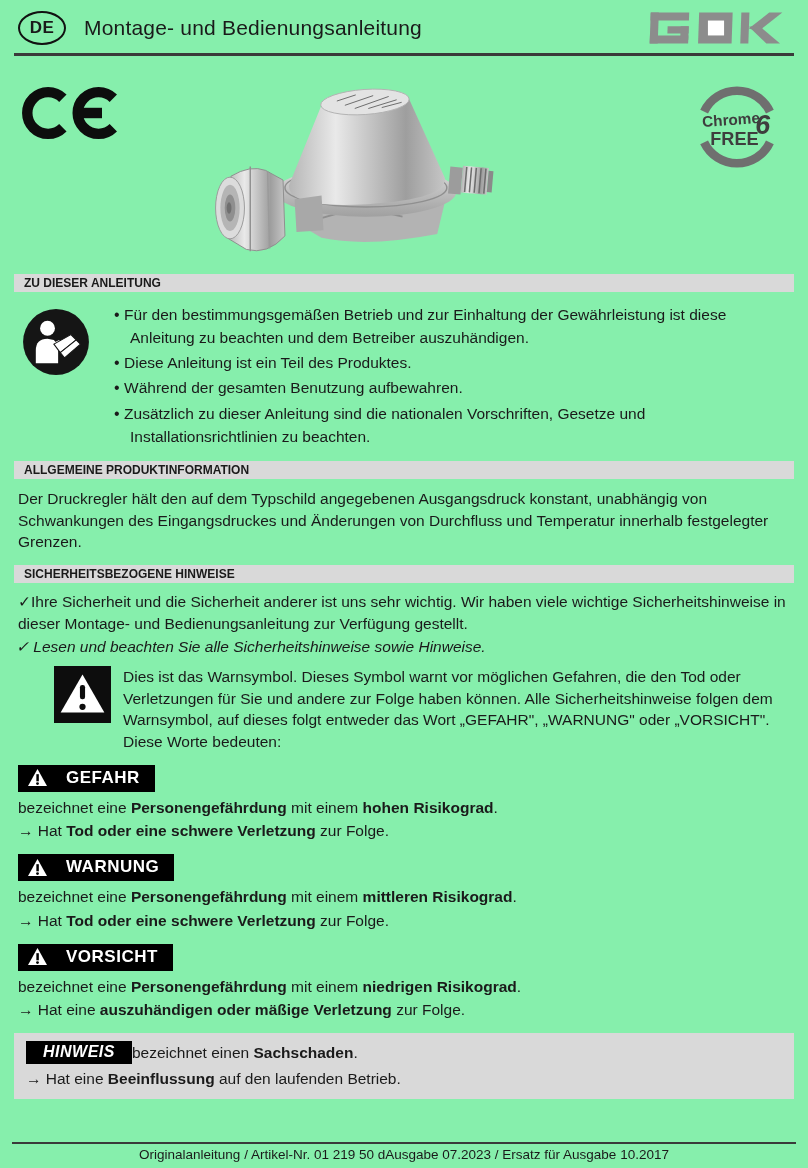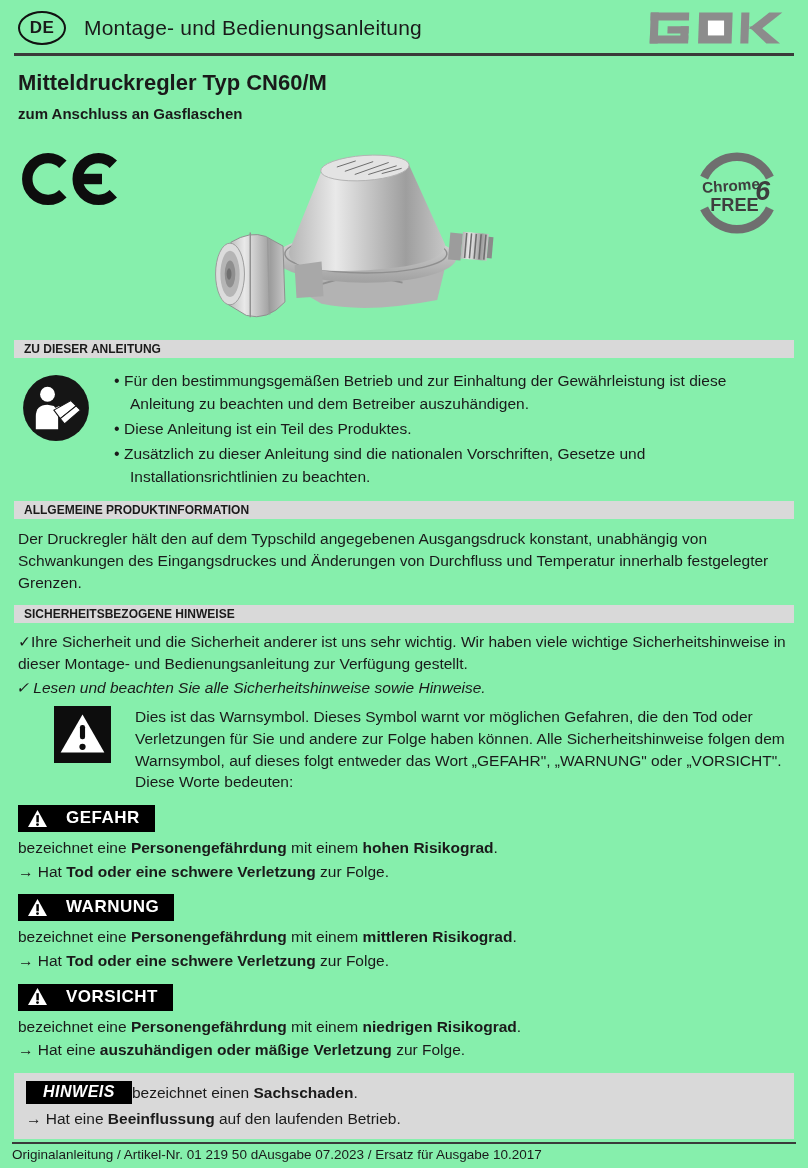--- a/index.html
+++ b/index.html
@@ -36,39 +36,39 @@
   .read-icon{width:68px;height:68px;flex:none;margin-top:4px;}
   .bullets{margin:0;padding:0;list-style:none;flex:1;}
   .bullets li{font-size:15.5px;line-height:1.42;margin-bottom:3px;padding-left:16px;text-indent:-16px;}
   .bullets li::before{content:"\2022\00a0";font-size:16px;}
 
   .para{margin:9px 6px 12px;}
 
   .safety-intro{margin:8px 6px 0;}
   .safety-read{margin:2px 4px 4px;font-style:italic;}
 
-  .warn-row{display:flex;gap:24px;margin:8px 6px 2px;align-items:flex-start;padding-left:36px;}
+  .warn-row{display:flex;gap:12px;margin:8px 6px 2px;align-items:flex-start;padding-left:36px;}
   .warn-sq{width:57px;height:57px;flex:none;}
   .warn-row .txt{flex:1;margin:0;}
 
   .sigbox{display:inline-flex;align-items:center;gap:18px;background:#000;color:#fff;
           font-weight:bold;font-size:17px;letter-spacing:.5px;
           padding:3px 15px 4px 9px;margin:10px 0 3px 6px;}
   .sigbox svg{width:21px;height:19px;}
   .sigline{margin:2px 6px;}
   .sigline b{font-weight:bold;}
 
   .hint-band{background:#d9d9d9;margin:12px 2px 0;padding:8px 12px 9px;}
   .hint-row1{display:flex;align-items:center;margin-bottom:4px;}
   .hinweis-box{background:#000;color:#fff;font-weight:bold;font-style:italic;
                font-size:16px;padding:2px 17px 3px;letter-spacing:.5px;}
 
   .footer{position:absolute;left:12px;right:12px;bottom:6px;
           border-top:2.5px solid #3a3a3a;padding-top:3px;
-          display:flex;justify-content:flex-start;font-size:13.5px;}
+          display:flex;justify-content:center;font-size:13.5px;}
 </style>
 </head>
 <body>
 
 <div class="page">
 
   
   <header class="hdr">
     <span class="de-badge">DE</span>
     <h1 class="doc-type">Montage- und Bedienungsanleitung</h1>
@@ -83,24 +83,20 @@
         <rect x="152" y="4" width="13" height="50"></rect>
         <polygon points="165,30 197,4 218,4 181,34"></polygon>
         <polygon points="165,27 181,25 216,54 194,54"></polygon>
       </g>
       <rect x="98" y="17" width="26" height="24" fill="#ffffff"></rect>
     </svg>
   </header>
   <div class="hdr-rule"></div>
 
   
-  <section class="title-block">
-    <h2>Mitteldruckregler Typ CN60/M</h2>
-    <h3>zum Anschluss an Gasflaschen</h3>
-  </section>
 
   
   <section class="figure-row">
     <svg class="ce-mark" viewBox="0 0 115 62" aria-label="CE">
       <g stroke="#0d0d0d" stroke-width="12" fill="none">
         <path d="M47,14 A24,24 0 1 0 47,48"></path>
         <path d="M105,14 A24,24 0 1 0 105,48"></path>
         <path d="M64,31 H92"></path>
       </g>
     </svg>
@@ -177,20 +173,21 @@
       <circle cx="32" cy="32" r="31" fill="#151515"></circle>
       <circle cx="24" cy="19" r="7" fill="#fff"></circle>
       <path d="M13,52 L13,40 Q13,29 24,29 L30,30 L34,35 L34,52 Z" fill="#fff"></path>
       <polygon points="27,34 35,30 40,37 31,41" fill="#fff"></polygon>
       <polygon points="30,34 46,25 51,30 36,42" fill="#fff" stroke="#151515" stroke-width="1"></polygon>
       <polygon points="36,42 51,30 55,34 40,47" fill="#fff" stroke="#151515" stroke-width="1"></polygon>
     </svg>
     <ul class="bullets">
       <li>Für den bestimmungsgemäßen Betrieb und zur Einhaltung der Gewährleistung ist diese Anleitung zu beachten und dem Betreiber auszuhändigen.</li>
       <li>Diese Anleitung ist ein Teil des Produktes.</li>
+      <li>Während der gesamten Benutzung aufbewahren.</li>
       <li>Zusätzlich zu dieser Anleitung sind die nationalen Vorschriften, Gesetze und Installationsrichtlinien zu beachten.</li>
     </ul>
   </div>
 
   
   <div class="bar">ALLGEMEINE PRODUKTINFORMATION</div>
   <p class="para">Der Druckregler hält den auf dem Typschild angegebenen Ausgangsdruck konstant, unabhängig von Schwankungen des Eingangsdruckes und Änderungen von Durchfluss und Temperatur innerhalb festgelegter Grenzen.</p>
 
   
   <div class="bar">SICHERHEITSBEZOGENE HINWEISE</div>

